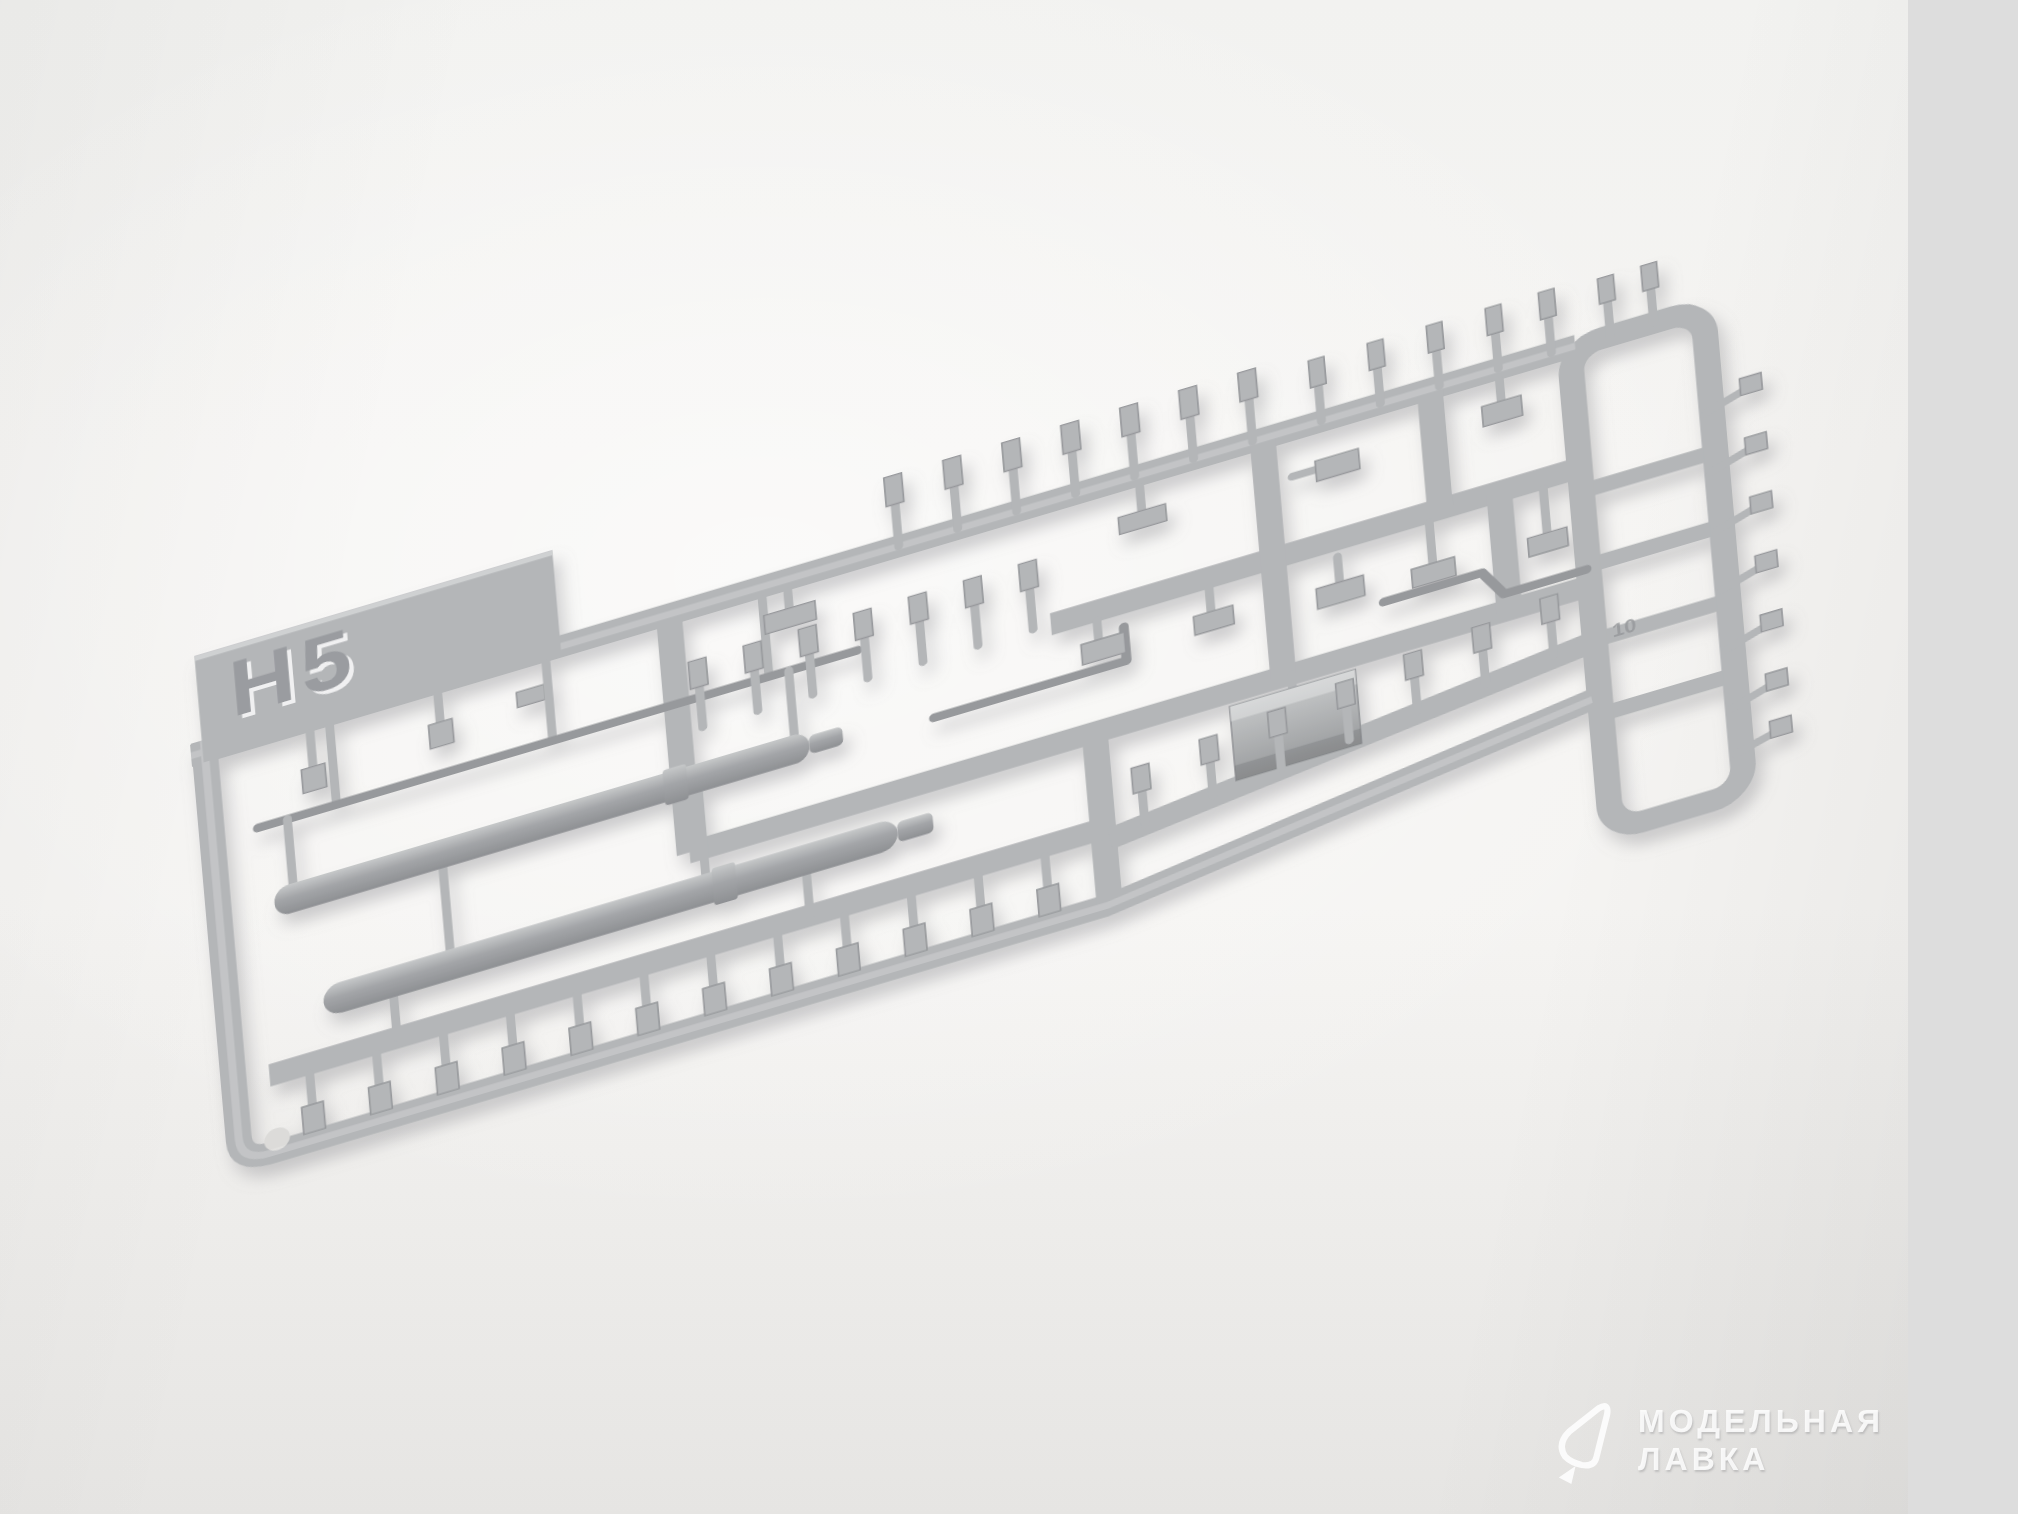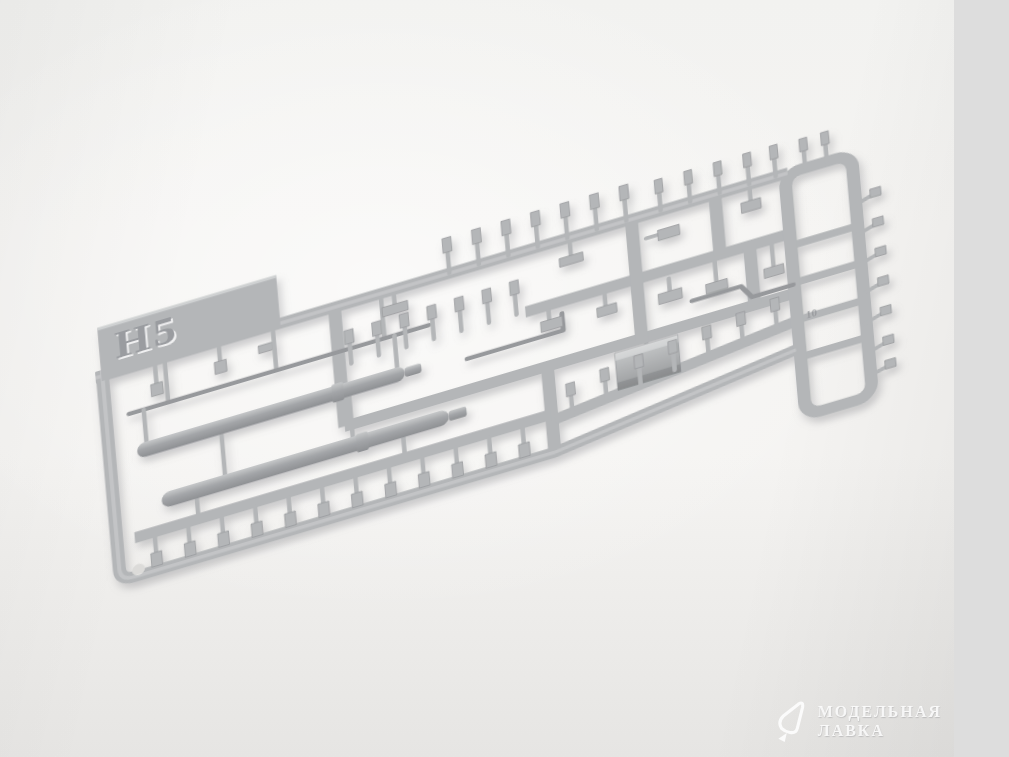--- a/index.html
+++ b/index.html
@@ -1,20 +1,20 @@
 <!DOCTYPE html>
 <html style="--background-top: #f2f2f0; --background-center: #f5f4f2; --background-bottom: #e6e5e3; --sprue-base: #b4b6b8; --sprue-light: #cfd1d2; --sprue-dark: #97999c; --barrel-mid: #a3a5a8; --shadow: #85868a; --label-emboss: #9a9ca0; --watermark: rgba(255,255,255,0.85);"><head>
 <meta charset="utf-8">
 <style>
   html,body{margin:0;padding:0;background:#ddd;}
   .photo{
     position:relative;
     width:954px;height:757px;
     overflow:hidden;
-    font-family:Liberation Serif, serif;
+    font-family:Liberation Sans, sans-serif;
     background:
       radial-gradient(ellipse 70% 58% at 40% 38%, rgba(255,255,255,.55), rgba(255,255,255,0) 75%),
       linear-gradient(102deg, rgba(0,0,0,0.035), rgba(0,0,0,0) 22%, rgba(0,0,0,0) 78%, rgba(0,0,0,0.05)),
       linear-gradient(180deg, var(--background-top,#f2f2f0), var(--background-center,#f5f4f2) 30%, var(--background-center,#f5f4f2) 60%, var(--background-bottom,#e6e5e3));
   }
   .photo-svg{position:absolute;left:0;top:0;}
   .rail{fill:none;stroke:var(--sprue-base,#b4b6b8);stroke-width:13;stroke-linejoin:round;stroke-linecap:butt;}
   .rail2{fill:none;stroke:var(--sprue-base,#b4b6b8);stroke-width:9;stroke-linecap:butt;}
   .sheen{fill:none;stroke:rgba(255,255,255,0.20);stroke-width:4;stroke-linejoin:round;}
   .stem{fill:none;stroke:var(--sprue-base,#b4b6b8);stroke-width:4.5;stroke-linecap:round;}

